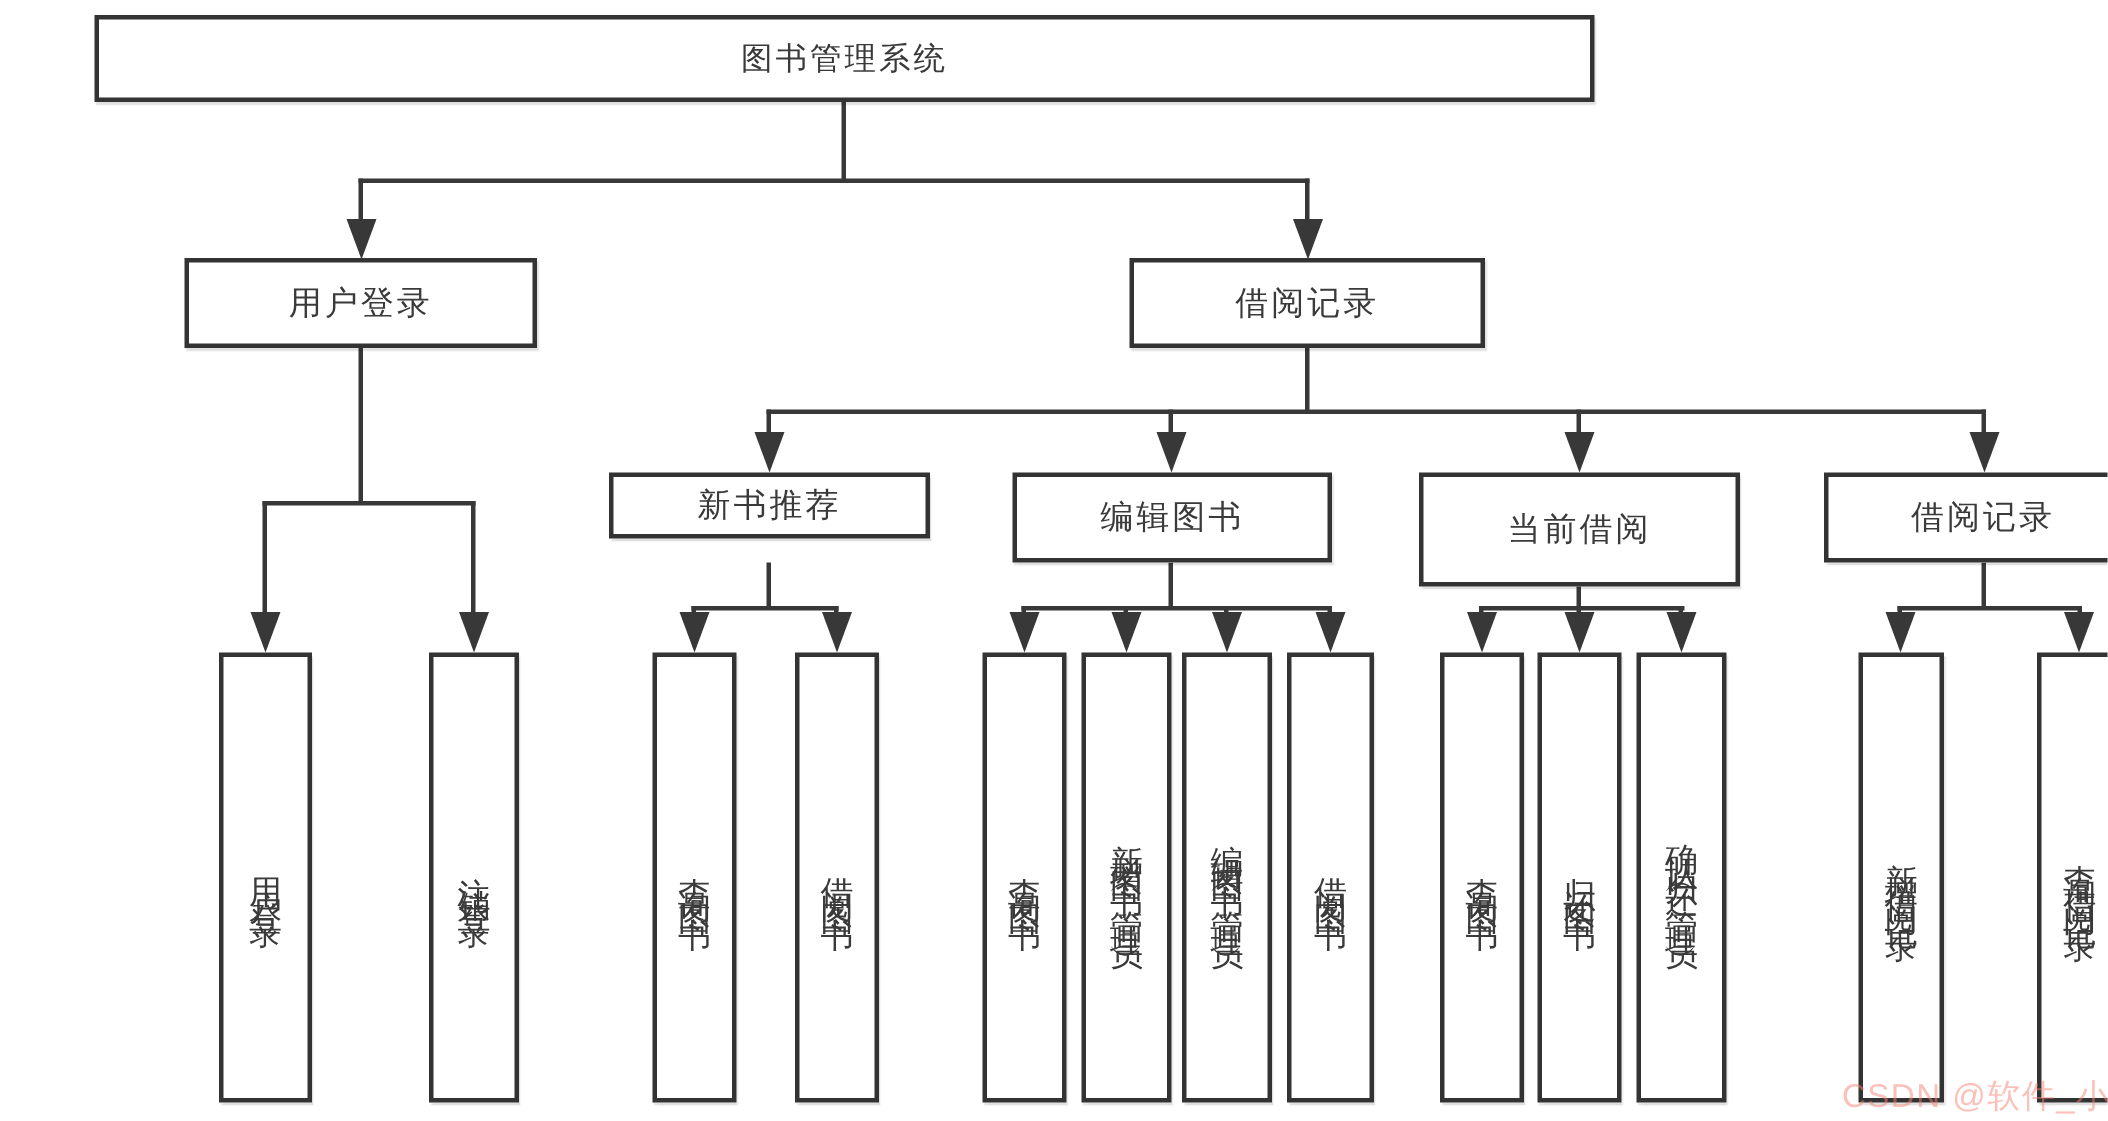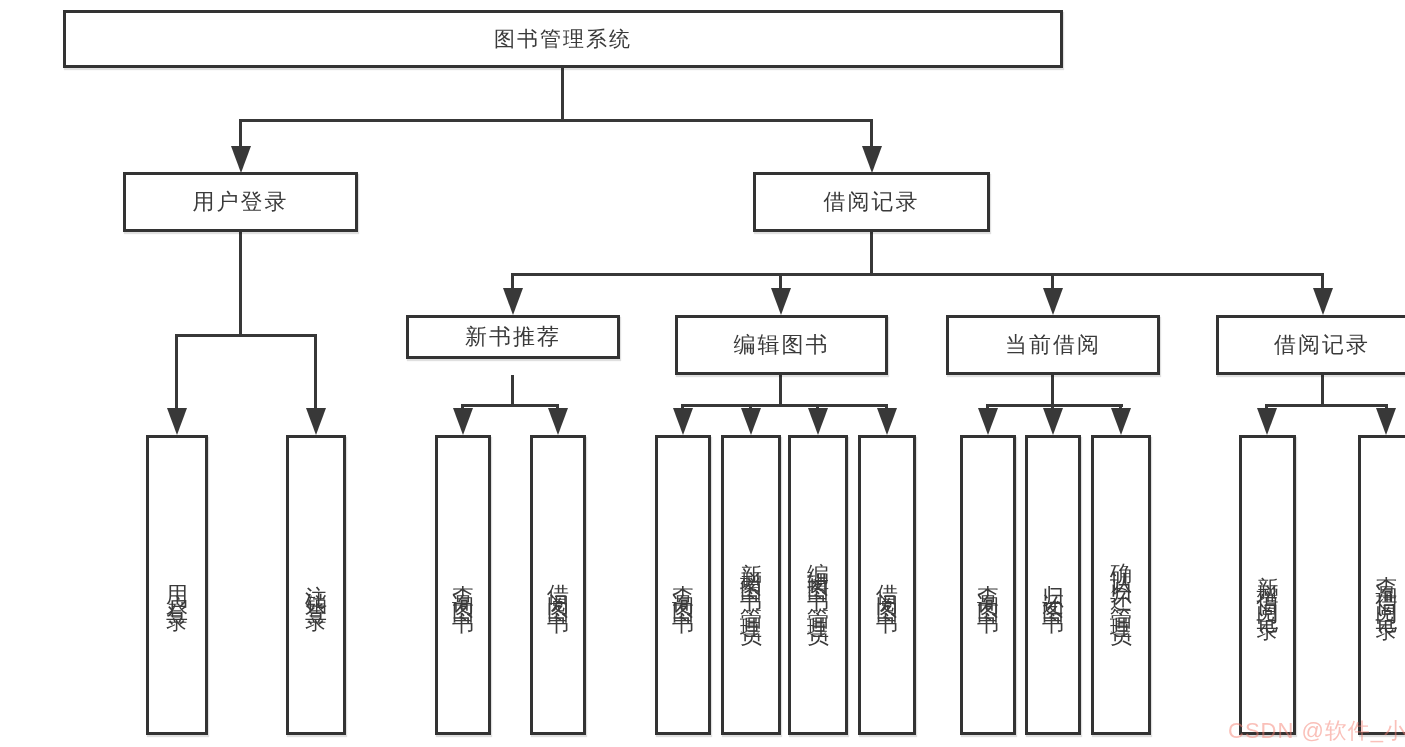--- a/index.html
+++ b/index.html
@@ -104,21 +104,21 @@
   <div class="box hbox" style="left:710px;top:172px;width:237px;height:60px">
     <span>借阅记录</span>
   </div>
 
   <div class="box hbox" style="left:363px;top:315px;width:214px;height:44px">
     <span>新书推荐</span>
   </div>
   <div class="box hbox" style="left:632px;top:315px;width:213px;height:60px">
     <span>编辑图书</span>
   </div>
-  <div class="box hbox" style="left:903px;top:315px;width:214px;height:60px">
+  <div class="box hbox" style="left:903px;top:315px;width:214px;height:76px">
     <span>当前借阅</span>
   </div>
   <div class="box hbox" style="left:1173px;top:315px;width:212px;height:60px">
     <span>借阅记录</span>
   </div>
 
   <div class="box vbox" style="left:103px;top:435px;width:62px;height:300px">
     <span class="vtext">用户登录</span>
   </div>
   <div class="box vbox" style="left:243px;top:435px;width:60px;height:300px">

